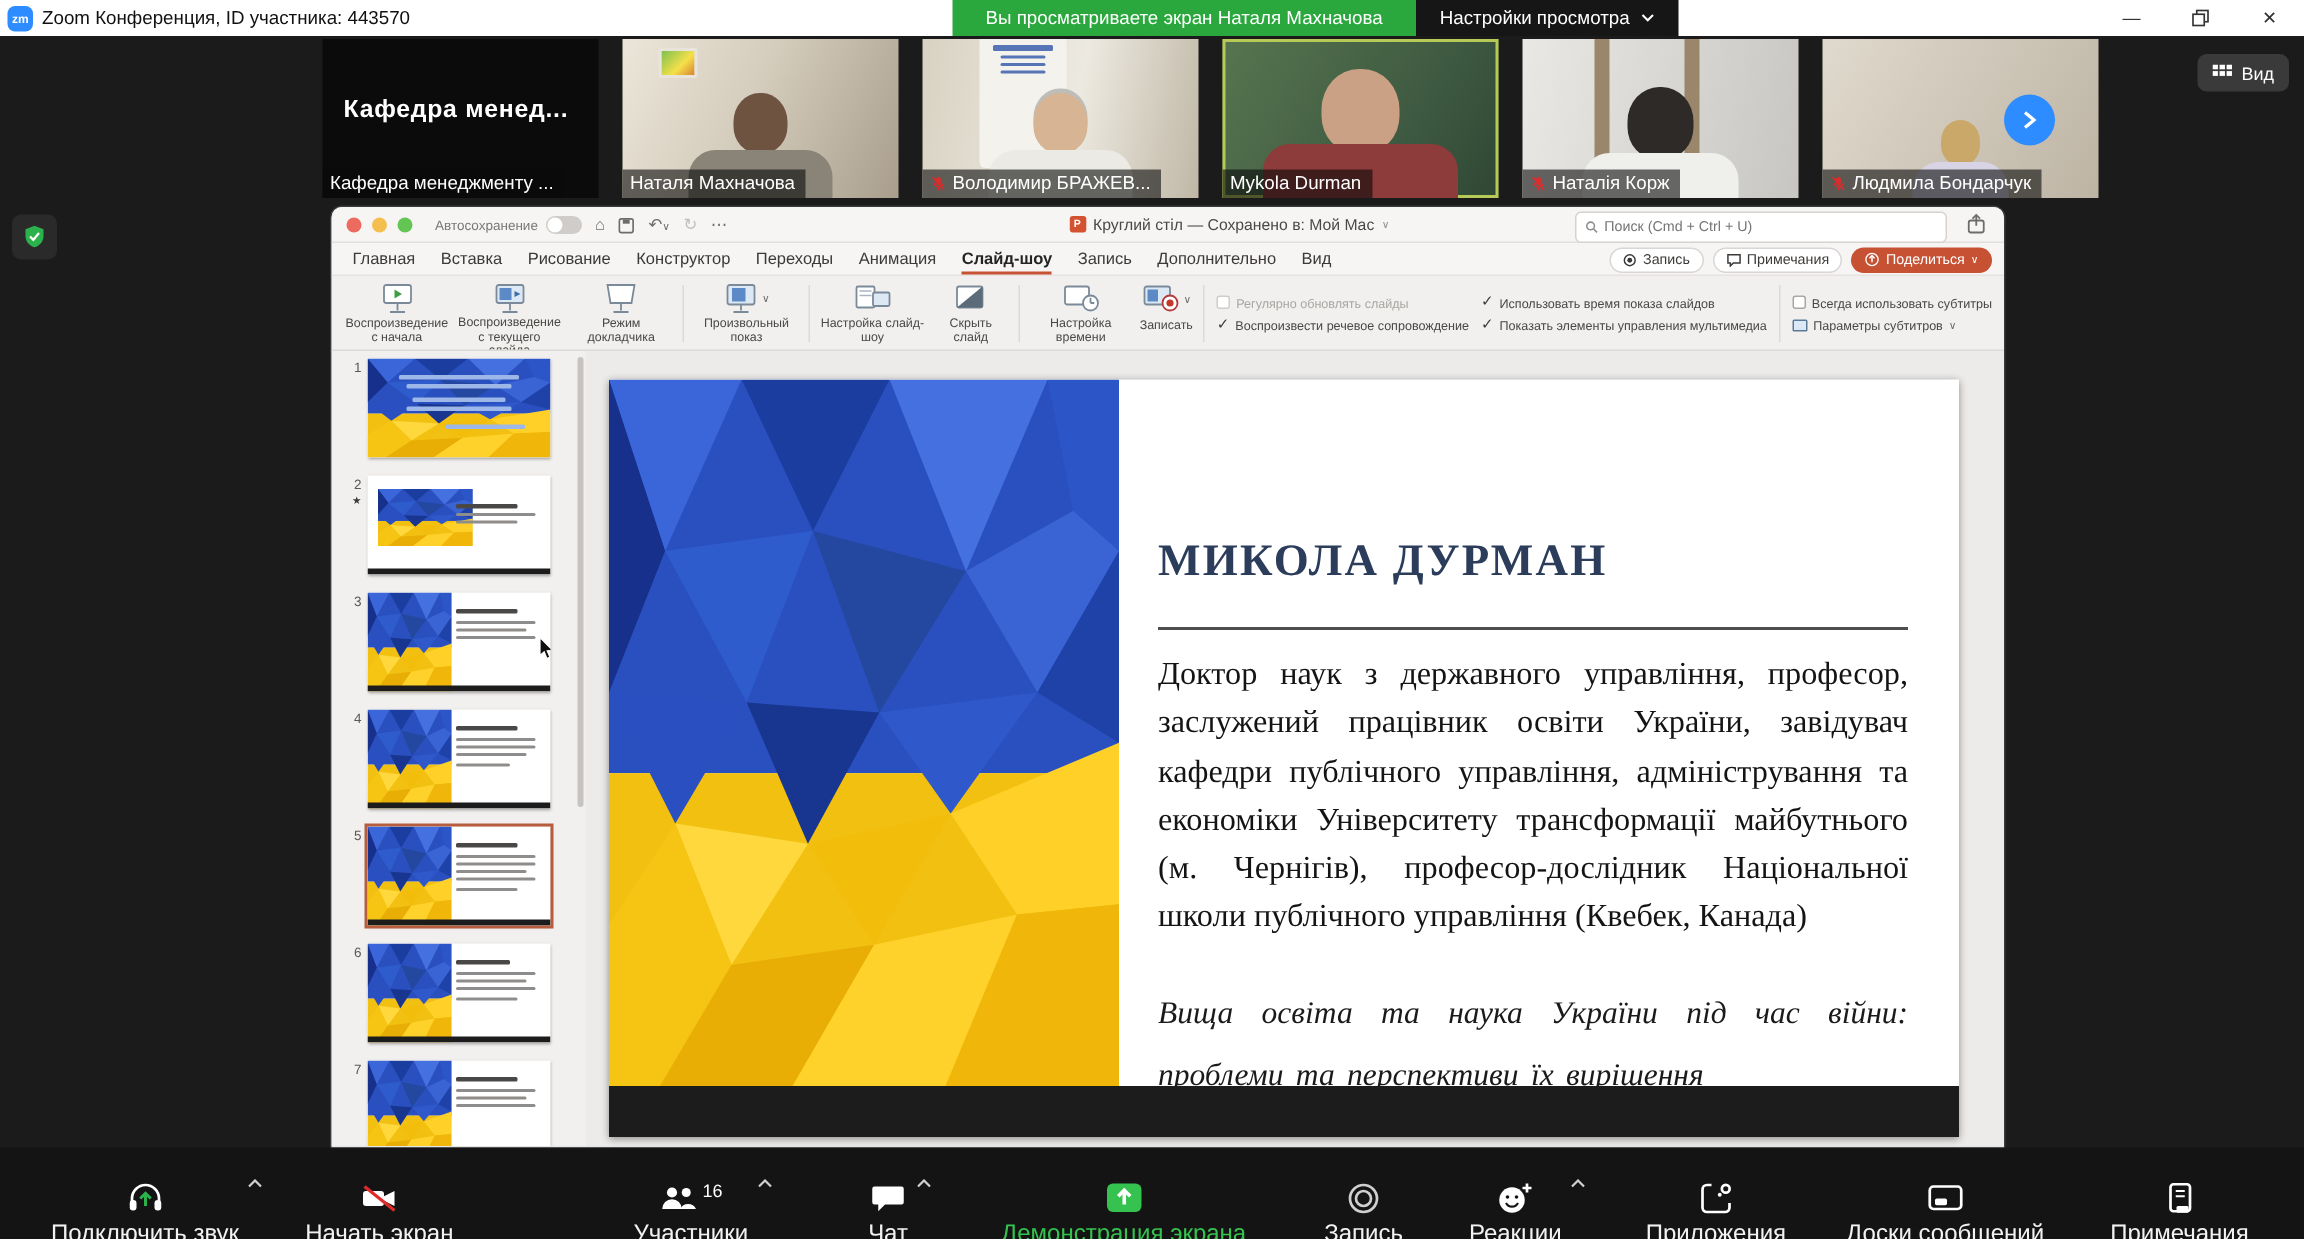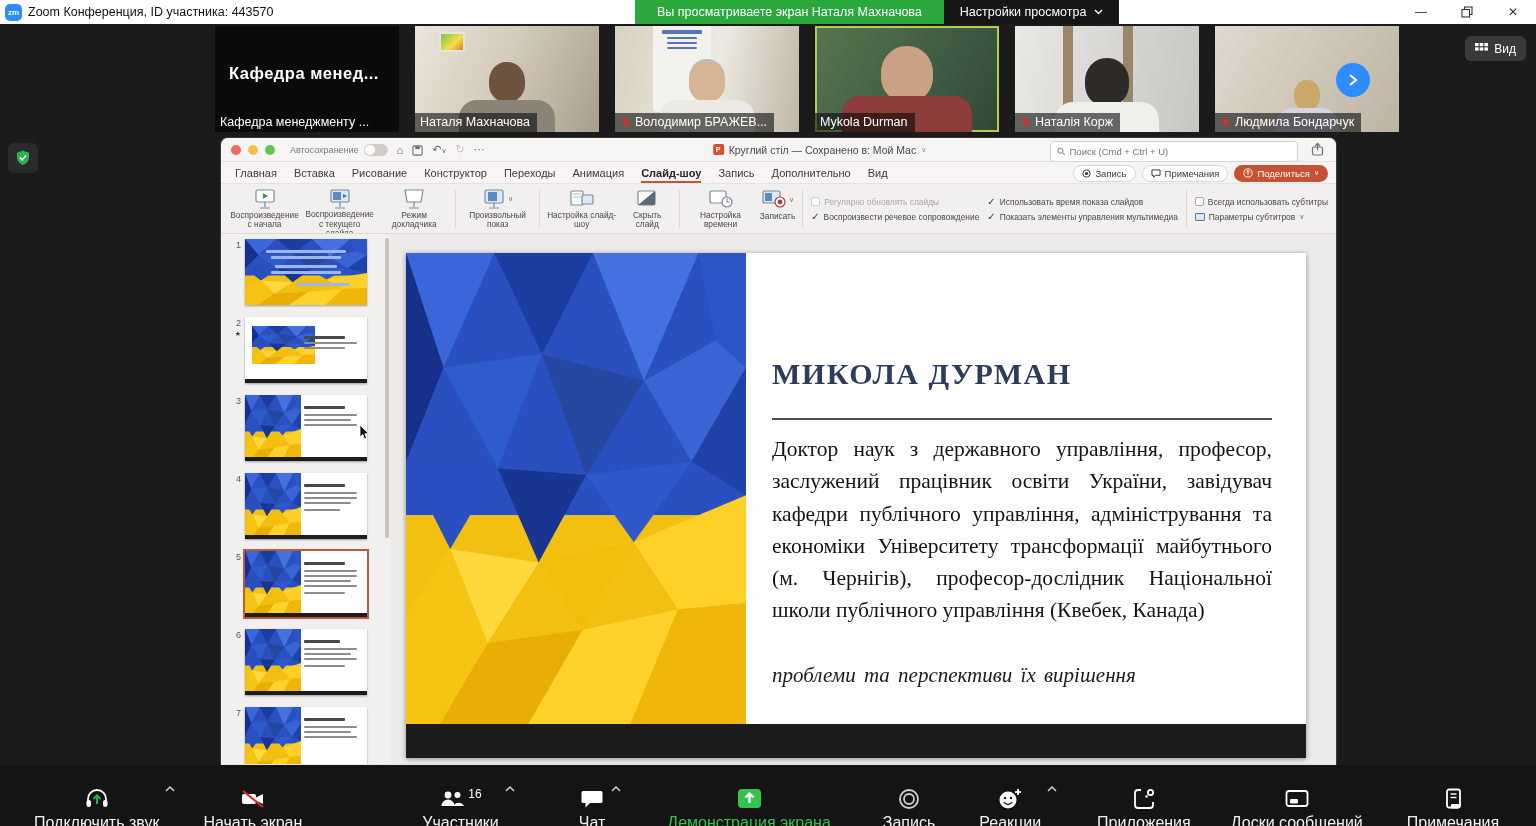--- a/index.html
+++ b/index.html
@@ -642,20 +642,21 @@
         <div class="canvas">
           <div class="slide">
             <svg class="slide-flag" viewBox="0 0 200 140" preserveAspectRatio="none">
                 <use href="#flagart"></use>
               </svg>
             <div class="slide-content">
               <div class="slide-title">МИКОЛА ДУРМАН</div>
               <hr class="slide-rule">
               <div class="slide-body">Доктор наук з державного управління, професор, заслужений працівник освіти України, завідувач кафедри публічного управління, адміністрування та економіки Університету трансформації майбутнього (м. Чернігів), професор-дослідник Національної школи публічного управління (Квебек, Канада)</div>
               <div class="slide-topic">
+                <div class="l1">Вища освіта та наука України під час війни:</div>
                 <div class="l2">проблеми та перспективи їх вирішення</div>
               </div>
             </div>
             <div class="slide-black-bar"></div>
           </div>
         </div>
       </div>
     </div>
   </div>
 

